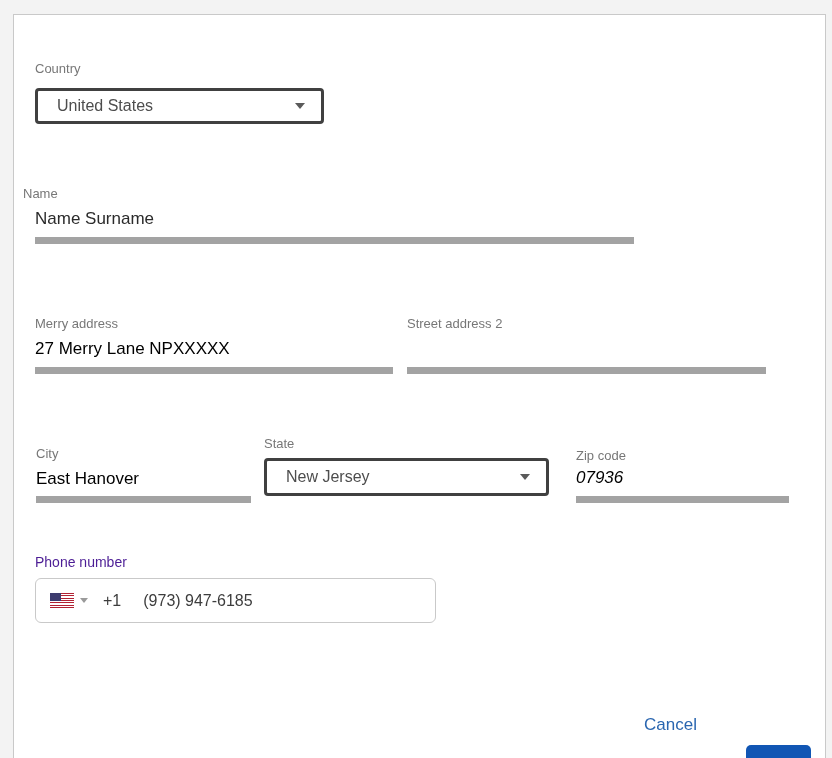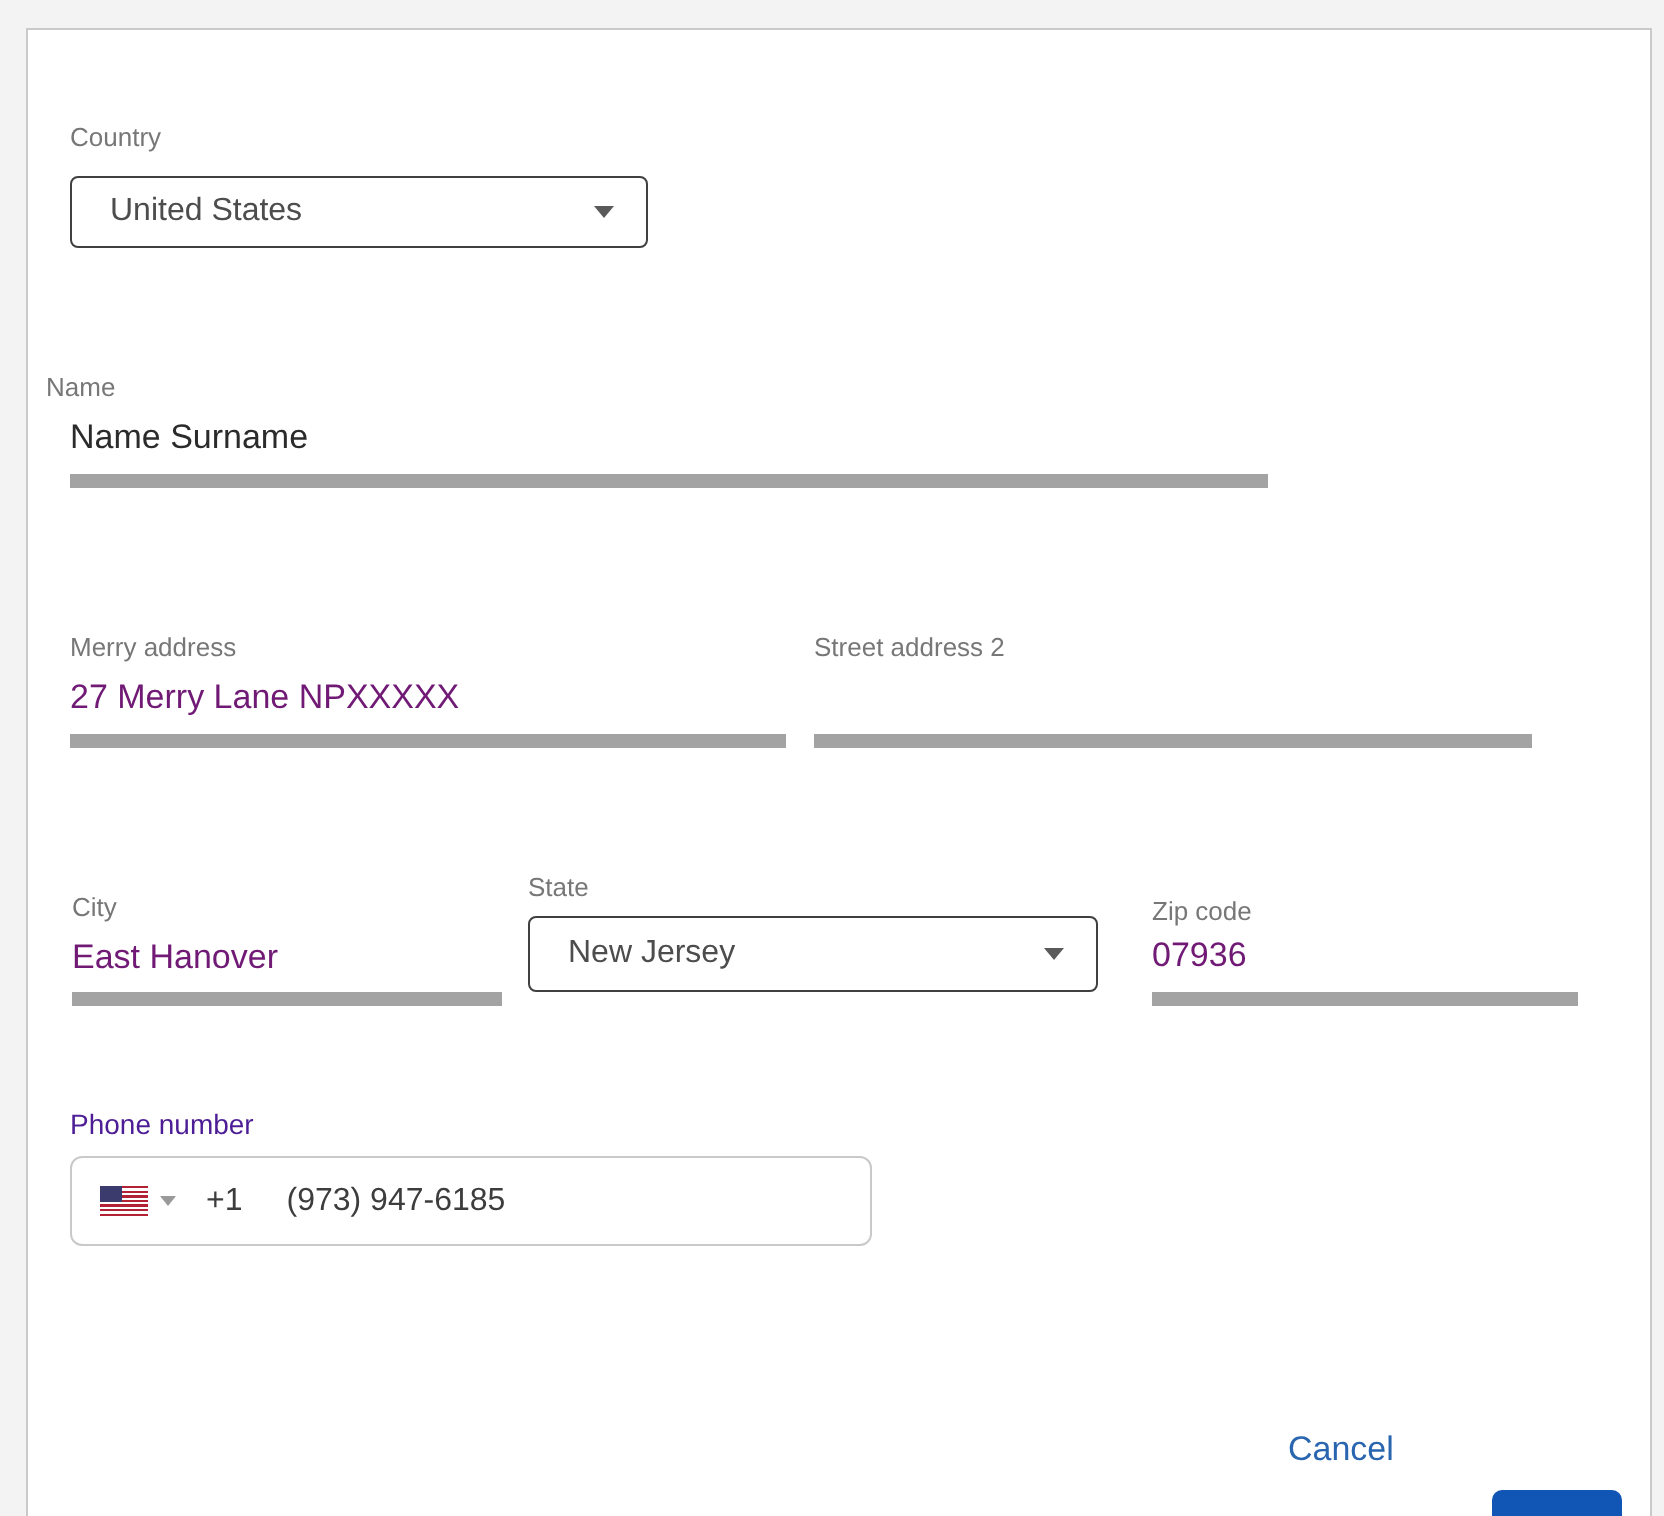--- a/index.html
+++ b/index.html
@@ -20,30 +20,30 @@
   }
   .abs { position: absolute; }
   .label {
     font-size: 13px;
     color: #777777;
     line-height: 16px;
     white-space: nowrap;
   }
   .value {
     font-size: 17px;
-    color: #701a75;
+    color: #000000;
     line-height: 20px;
     white-space: nowrap;
   }
   .underline-field {
     border-bottom: 7px solid #a3a3a3;
   }
   .select-box {
     background: #fff;
-    border: 1px solid #404040;
+    border: 3px solid #404040;
     border-radius: 4px;
     display: flex;
     align-items: center;
     cursor: pointer;
   }
   .select-box .select-value {
     font-size: 16px;
     color: #4d4d4d;
     padding-left: 19px;
     flex: 1;
@@ -147,21 +147,21 @@
     <div class="value">East Hanover</div>
   </div>
 
   <div class="abs label" style="left:250px; top:421px;">State</div>
   <div class="abs select-box" style="left:250px; top:443px; width:285px; height:38px;">
     <span class="select-value">New Jersey</span>
     <span class="caret-down"></span>
   </div>
 
   <div class="abs label" style="left:562px; top:433px;">Zip code</div>
-  <div class="abs underline-field" style="left:562px; top:453px; width:213px; padding-bottom:8px;">
+  <div class="abs underline-field" style="left:562px; top:453px; width:213px; padding-bottom:8px;font-style:italic;">
     <div class="value">07936</div>
   </div>
 
   <div class="abs label" style="left:21px; top:539px; font-size:14px; color:#4c1d95;">Phone number</div>
   <div class="abs phone-box" style="left:21px; top:563px; width:401px; height:45px;">
     <span class="flag-us">
         <span class="canton"></span>
       </span>
     <span class="phone-caret"></span>
     <span class="dial-code">+1</span>

